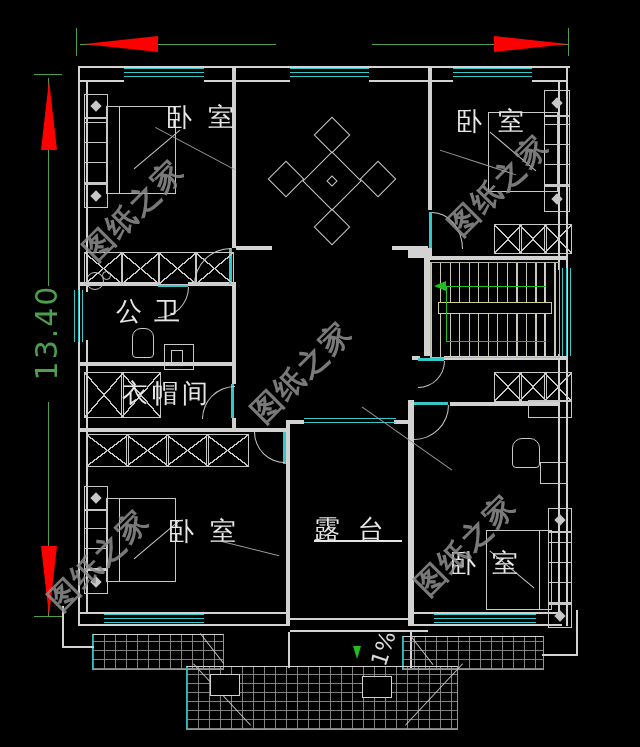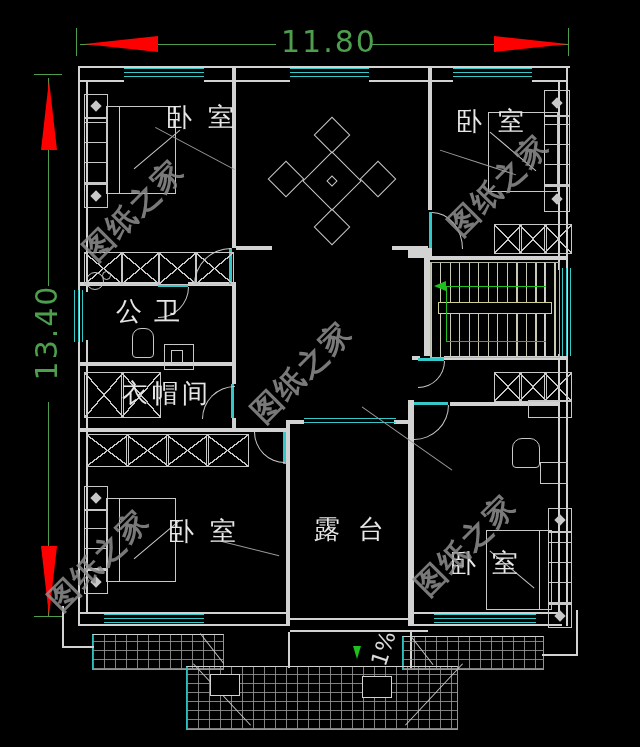--- a/index.html
+++ b/index.html
@@ -44,21 +44,20 @@
 <body>
 
 <div class="canvas">
 
   <div class="px dimline" style="left:76px;top:28px;width:1px;height:28px;"></div>
   <div class="px dimline" style="left:568px;top:28px;width:1px;height:28px;"></div>
   <div class="px dimline" style="left:80px;top:44px;width:196px;height:1px;"></div>
   <div class="px dimline" style="left:372px;top:44px;width:196px;height:1px;"></div>
   <div class="px" style="left:84px;top:36px;width:0;height:0;border-top:8px solid transparent;border-bottom:8px solid transparent;border-right:74px solid #f00;"></div>
   <div class="px" style="left:494px;top:36px;width:0;height:0;border-top:8px solid transparent;border-bottom:8px solid transparent;border-left:74px solid #f00;"></div>
-  <div class="px dim" style="left:281px;top:24px;">11.80</div>
 
   <div class="px dimline" style="left:34px;top:74px;width:28px;height:1px;"></div>
   <div class="px dimline" style="left:34px;top:616px;width:28px;height:1px;"></div>
   <div class="px dimline" style="left:48px;top:78px;width:1px;height:208px;"></div>
   <div class="px dimline" style="left:48px;top:402px;width:1px;height:214px;"></div>
   <div class="px" style="left:41px;top:80px;width:0;height:0;border-left:8px solid transparent;border-right:8px solid transparent;border-bottom:70px solid #f00;"></div>
   <div class="px" style="left:41px;top:546px;width:0;height:0;border-left:8px solid transparent;border-right:8px solid transparent;border-top:70px solid #f00;"></div>
   <div class="px dim" style="left:-14px;top:315px;width:120px;text-align:center;transform:rotate(-90deg);">13.40</div>
 
   <div class="px wall" style="left:78px;top:66px;width:492px;height:2px;"></div>
@@ -237,21 +236,21 @@
   <div class="px wall" style="left:62px;top:606px;width:2px;height:42px;"></div>
   <div class="px wall" style="left:62px;top:646px;width:32px;height:2px;"></div>
   <div class="px wall" style="left:576px;top:610px;width:2px;height:46px;"></div>
   <div class="px wall" style="left:542px;top:654px;width:36px;height:2px;"></div>
 
   <div class="px rl" style="left:166px;top:100px;letter-spacing:16px;">卧室</div>
   <div class="px rl" style="left:456px;top:104px;letter-spacing:16px;">卧室</div>
   <div class="px rl" style="left:122px;top:376px;letter-spacing:4px;">衣帽间</div>
   <div class="px rl" style="left:116px;top:294px;letter-spacing:12px;">公卫</div>
   <div class="px rl" style="left:168px;top:514px;letter-spacing:16px;">卧室</div>
-  <div class="px rl" style="left:314px;top:512px;letter-spacing:18px;">露台</div>
+  <div class="px rl" style="left:314px;top:512px;letter-spacing:18px;text-decoration:underline;">露台</div>
   <div class="px rl" style="left:450px;top:546px;letter-spacing:16px;">卧室</div>
 
   <div class="px wm" style="left:70px;top:190px;">图纸之家</div>
   <div class="px wm" style="left:435px;top:165px;">图纸之家</div>
   <div class="px wm" style="left:238px;top:352px;">图纸之家</div>
   <div class="px wm" style="left:35px;top:540px;">图纸之家</div>
   <div class="px wm" style="left:402px;top:525px;">图纸之家</div>
 
 </div>
 

